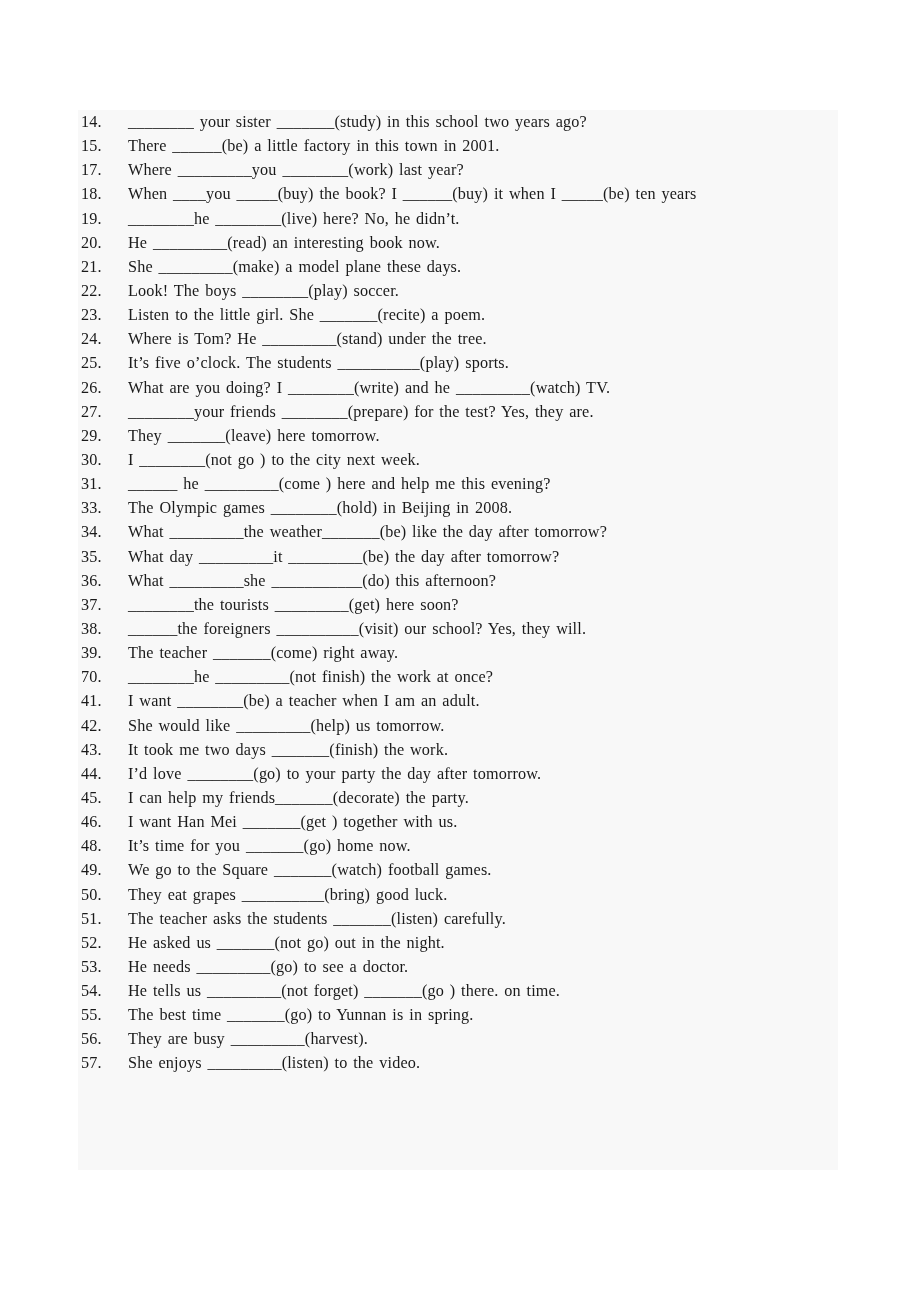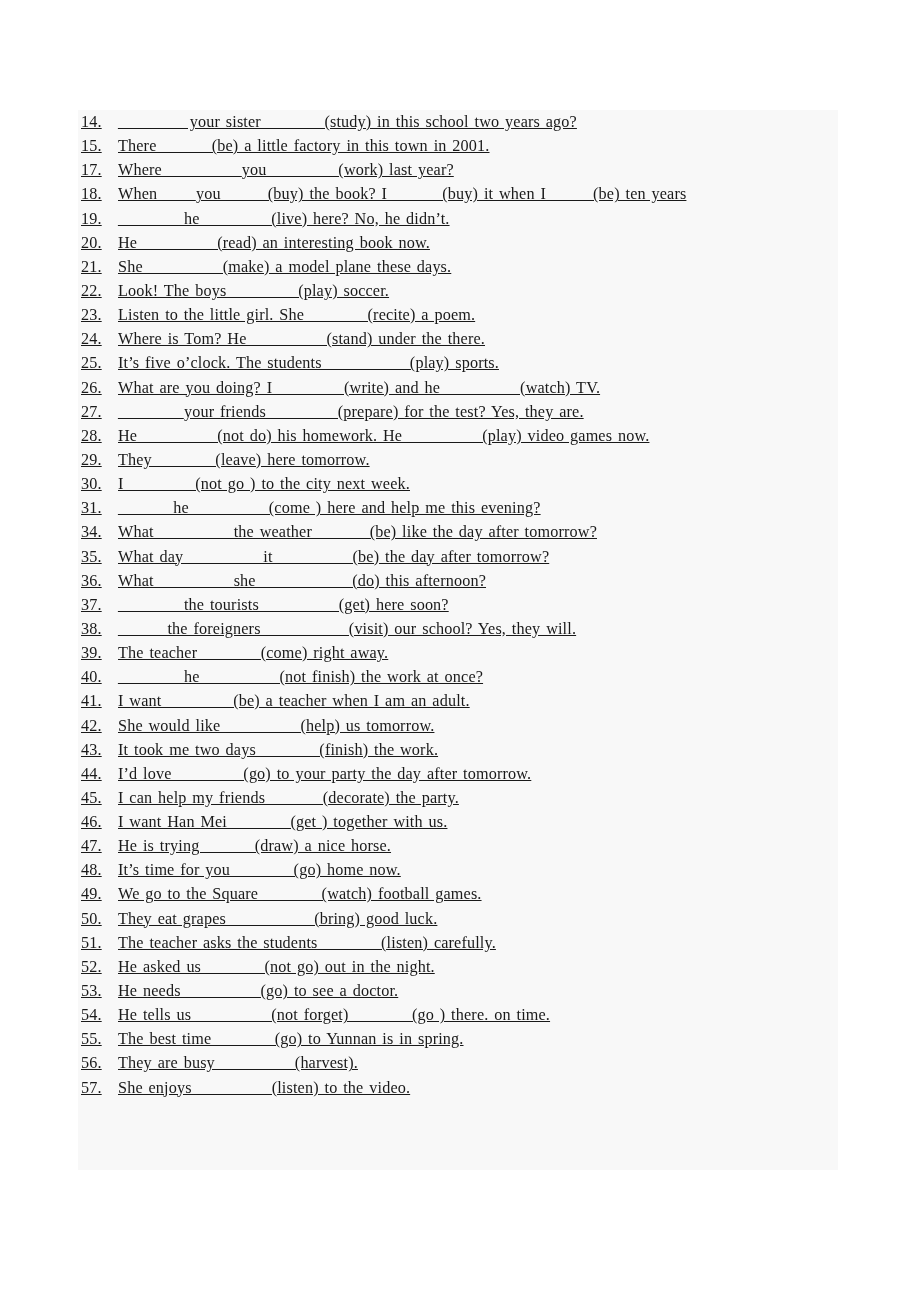--- a/index.html
+++ b/index.html
@@ -31,28 +31,27 @@
     left: 78px;
     top: 110px;
     width: 760px;
     list-style: none;
     margin: 0;
     padding: 0;
   }
 
   .exercise-row {
     display: flex;
-    align-items: flex-end;
+    align-items: flex-start;
     height: 24.15px;
     line-height: 24.15px;
     font-size: 16.2px;
     color: #1a1a1a;
     white-space: nowrap;
     letter-spacing: 0.15px;
-    text-decoration: underline;
   }
 
   .item-number {
     display: inline-block;
     width: 40px;
     flex: 0 0 40px;
     text-align: left;
     padding-left: 3px;
     box-sizing: border-box;
     font-size: 16.2px;
@@ -60,20 +59,21 @@
 
   .item-text {
     display: inline-block;
     flex: 1 1 auto;
     word-spacing: 1.6px;
   }
 
   
   .item-text {
     font-variant-ligatures: none;
+    margin-left: 10px;
   }
 </style>
 </head>
 <body>
 
 <div id="worksheet-sheet"></div>
 
 <ol id="exercise-list">
     <li class="exercise-row">
       <span class="item-number">14.</span>
@@ -106,51 +106,51 @@
     <li class="exercise-row">
       <span class="item-number">22.</span>
       <span class="item-text">Look!  The  boys  ________(play)  soccer.</span>
     </li>
     <li class="exercise-row">
       <span class="item-number">23.</span>
       <span class="item-text">Listen  to  the  little  girl.  She  _______(recite)  a  poem.</span>
     </li>
     <li class="exercise-row">
       <span class="item-number">24.</span>
-      <span class="item-text">Where  is  Tom?  He  _________(stand)  under  the  there.</span>
+      <span class="item-text">Where  is  Tom?  He  _________(stand)  under  the  tree.</span>
     </li>
     <li class="exercise-row">
       <span class="item-number">25.</span>
       <span class="item-text">It’s  five  o’clock.  The  students  __________(play)  sports.</span>
     </li>
     <li class="exercise-row">
       <span class="item-number">26.</span>
       <span class="item-text">What  are  you  doing?  I  ________(write)  and  he  _________(watch)  TV.</span>
     </li>
     <li class="exercise-row">
       <span class="item-number">27.</span>
       <span class="item-text">________your  friends  ________(prepare)  for  the  test?  Yes,  they  are.</span>
     </li>
     <li class="exercise-row">
-      <span class="item-number">28.</span>
-      <span class="item-text">He  _________(not do)  his  homework.  He  _________(play)  video  games  now.</span>
-    </li>
-    <li class="exercise-row">
       <span class="item-number">29.</span>
       <span class="item-text">They  _______(leave)  here  tomorrow.</span>
     </li>
     <li class="exercise-row">
       <span class="item-number">30.</span>
       <span class="item-text">I  ________(not go )  to  the  city  next  week.</span>
     </li>
     <li class="exercise-row">
       <span class="item-number">31.</span>
       <span class="item-text">______  he  _________(come )  here  and  help  me  this  evening?</span>
     </li>
     <li class="exercise-row">
+      <span class="item-number">33.</span>
+      <span class="item-text">The  Olympic  games  ________(hold)  in  Beijing  in  2008.</span>
+    </li>
+    <li class="exercise-row">
       <span class="item-number">34.</span>
       <span class="item-text">What  _________the  weather_______(be)  like  the  day  after  tomorrow?</span>
     </li>
     <li class="exercise-row">
       <span class="item-number">35.</span>
       <span class="item-text">What  day  _________it  _________(be)  the  day  after  tomorrow?</span>
     </li>
     <li class="exercise-row">
       <span class="item-number">36.</span>
       <span class="item-text">What  _________she  ___________(do)  this  afternoon?</span>
@@ -161,21 +161,21 @@
     </li>
     <li class="exercise-row">
       <span class="item-number">38.</span>
       <span class="item-text">______the  foreigners  __________(visit)  our  school?  Yes,  they  will.</span>
     </li>
     <li class="exercise-row">
       <span class="item-number">39.</span>
       <span class="item-text">The  teacher  _______(come)  right  away.</span>
     </li>
     <li class="exercise-row">
-      <span class="item-number">40.</span>
+      <span class="item-number">70.</span>
       <span class="item-text"> ________he  _________(not finish)  the  work  at  once?</span>
     </li>
     <li class="exercise-row">
       <span class="item-number">41.</span>
       <span class="item-text">I  want  ________(be)  a  teacher  when  I  am  an  adult.</span>
     </li>
     <li class="exercise-row">
       <span class="item-number">42.</span>
       <span class="item-text">She  would  like  _________(help)  us  tomorrow.</span>
     </li>
@@ -189,24 +189,20 @@
     </li>
     <li class="exercise-row">
       <span class="item-number">45.</span>
       <span class="item-text">I  can  help  my  friends_______(decorate)  the  party.</span>
     </li>
     <li class="exercise-row">
       <span class="item-number">46.</span>
       <span class="item-text">I  want  Han  Mei  _______(get )  together  with  us.</span>
     </li>
     <li class="exercise-row">
-      <span class="item-number">47.</span>
-      <span class="item-text">He  is  trying  ______(draw)  a  nice  horse.</span>
-    </li>
-    <li class="exercise-row">
       <span class="item-number">48.</span>
       <span class="item-text">It’s  time  for  you  _______(go)  home  now.</span>
     </li>
     <li class="exercise-row">
       <span class="item-number">49.</span>
       <span class="item-text">We  go  to  the  Square  _______(watch)  football  games.</span>
     </li>
     <li class="exercise-row">
       <span class="item-number">50.</span>
       <span class="item-text">They  eat  grapes  __________(bring)  good  luck.</span>

